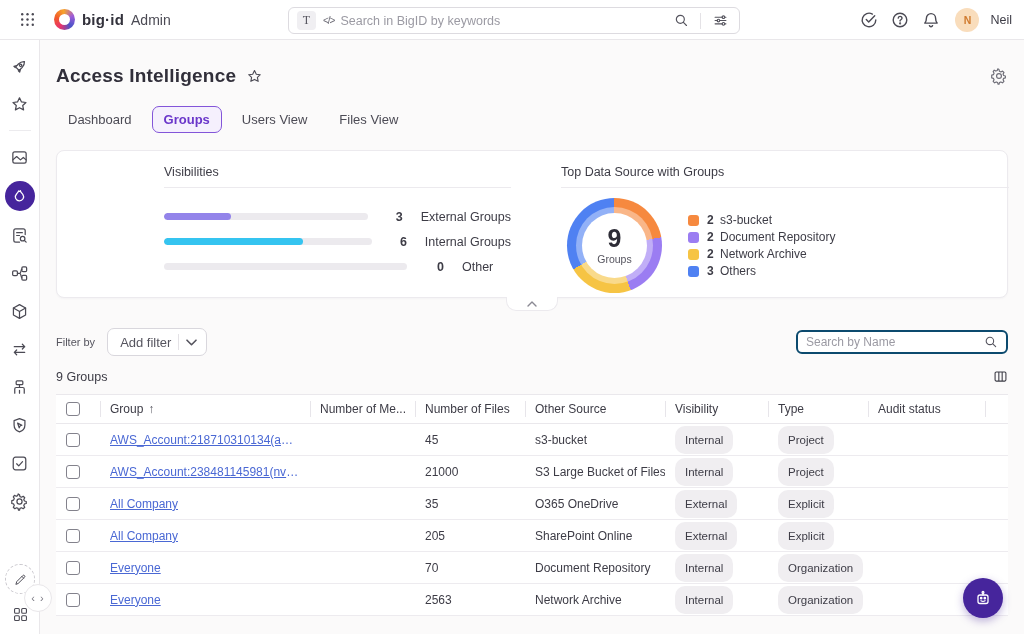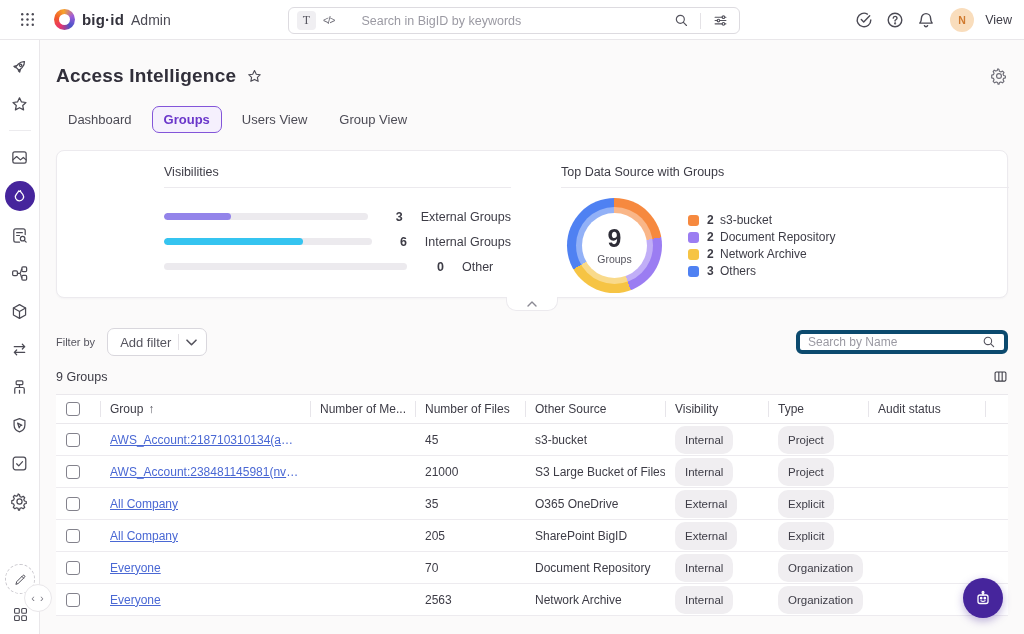--- a/index.html
+++ b/index.html
@@ -14,21 +14,21 @@
   .logo { width:21px; height:21px; border-radius:50%; margin-left:16px; position:relative;
           background:conic-gradient(from 210deg,#e8336d,#f1592a,#f7a32b,#a05cd8,#4a54c8,#e8336d); }
   .logo::after { content:""; position:absolute; inset:5px; border-radius:50%; background:#fff; }
   .brand { font-size:15px; font-weight:bold; color:#33323c; margin-left:7px; letter-spacing:.2px; }
   .brand-suffix { font-size:14px; color:#4b4a54; margin-left:7px; }
   .gsearch { position:absolute; left:288px; top:7px; width:452px; height:27px; background:#fff;
              border:1px solid #dddbe0; border-radius:6px; display:flex; align-items:center; padding:0 8px; }
   .mode-t { width:19px; height:19px; background:#f0eff2; border-radius:4px; font-size:12px; color:#55545e;
             display:flex; align-items:center; justify-content:center; font-family:"Liberation Serif",serif; cursor:pointer; }
   .mode-code { font-size:10px; color:#6e6d77; margin:0 6px 0 7px; letter-spacing:-1px; cursor:pointer; }
-  .gsearch input { flex:1; border:none; outline:none; font-size:12.5px; color:#0f766e; background:transparent;margin-left:21px; }
+  .gsearch input { flex:1; border:none; outline:none; font-size:12.5px; color:#0f766e; background:transparent; }
   .gsearch input::placeholder { color:#9b9aa3; }
   .vdiv { width:1px; height:16px; background:#e4e2e6; margin:0 8px; }
   .topicons { position:absolute; right:12px; top:0; height:40px; display:flex; align-items:center; gap:9px; }
   .ticon { width:22px; height:22px; display:flex; align-items:center; justify-content:center; cursor:pointer; color:#4b4a54; }
   .avatar { width:24px; height:24px; border-radius:50%; background:#f9ddbc; color:#d07a2e; font-size:10.5px;
             font-weight:bold; display:flex; align-items:center; justify-content:center; margin-left:4px; cursor:pointer; }
   .uname { font-size:12.5px; color:#3d3c46; margin-left:2px; }
 
   
   .sidebar { position:absolute; top:40px; left:0; bottom:0; width:40px; background:#fff;
@@ -85,21 +85,21 @@
                   background:#fff; border:1px solid #eceaee; border-top:none; border-radius:0 0 10px 10px;
                   display:flex; align-items:center; justify-content:center; color:#8a8993; cursor:pointer; }
 
   
   .toolbar { margin-top:30px; display:flex; align-items:center; }
   .filter-by { font-size:11px; color:#55545e; }
   .add-filter { margin-left:12px; height:28px; border:1px solid #d9d7dd; border-radius:7px; background:#fff;
                 display:flex; align-items:center; padding:0 9px 0 12px; cursor:pointer; }
   .add-filter-label { font-size:13px; color:#55545e; }
   .add-filter .vdiv { margin:0 7px; }
-  .name-search { margin-left:auto; width:212px; height:24px; border:4px solid #0c4a6e; border-radius:6px;
+  .name-search { margin-left:auto; width:212px; height:24px; border:2px solid #0c4a6e; border-radius:6px;
                  background:#fff; display:flex; align-items:center; padding:0 8px; }
   .name-search input { flex:1; border:none; outline:none; font-size:12px; color:#3d3c46; background:transparent; min-width:0; }
   .name-search input::placeholder { color:#9b9aa3; }
   .count-row { margin-top:13px; display:flex; align-items:center; }
   .group-count { font-size:12.5px; color:#3d3c46; }
   .cols-btn { margin-left:auto; color:#3d3c46; cursor:pointer; display:flex; }
 
   
   .grid { margin-top:10px; width:100%; border-collapse:collapse; background:#bef264; table-layout:fixed; }
   .grid th { height:29px; font-size:12px; font-weight:normal; color:#3d3c46; text-align:left; padding:0 10px;
@@ -179,21 +179,21 @@
             <circle cx="9.1" cy="12.4" r=".4" fill="#4b4a54"></circle>
         </svg>
       </span>
       <span class="ticon">
         <svg width="18" height="18" viewBox="0 0 18 18" fill="none" stroke="#4b4a54" stroke-width="1.4" stroke-linecap="round" stroke-linejoin="round">
           <path d="M9 2.6a4.6 4.6 0 0 0-4.6 4.6c0 3.2-1 4.2-1.6 4.9h12.4c-.6-.7-1.6-1.7-1.6-4.9A4.6 4.6 0 0 0 9 2.6z"></path>
           <path d="M7.4 14.6a1.7 1.7 0 0 0 3.2 0"></path>
         </svg>
       </span>
       <div class="avatar">N</div>
-      <div class="uname">View</div>
+      <div class="uname">Neil</div>
     </div>
   </div>
 
   <div class="sidebar">
     <div class="sitem">
       <span>
         <svg width="19" height="19" viewBox="0 0 20 20" fill="none" stroke="currentColor" stroke-width="1.3" stroke-linecap="round" stroke-linejoin="round">
           <g transform="rotate(45 10 10)">
               <path d="M10 2.6c1.8 1.6 2.7 3.9 2.7 6.3v4.3H7.3V8.9c0-2.4.9-4.7 2.7-6.3z"></path>
           <circle cx="10" cy="8.3" r="1.2"></circle>
@@ -328,21 +328,21 @@
           <path d="M10 2.9l.5 1.9 1.6.7 1.8-1 1.6 1.6-1 1.8.7 1.6 1.9.5v2.1l-1.9.5-.7 1.6 1 1.8-1.6 1.6-1.8-1-1.6.7-.5 1.9H9l-.5-1.9-1.6-.7-1.8 1-1.6-1.6 1-1.8-.7-1.6-1.9-.5V9l1.9-.5.7-1.6-1-1.8L4.7 3.5l1.8 1 1.6-.7L8.6 2z"></path>
           <circle cx="10" cy="10" r="2.7"></circle>
         </svg>
       </span>
     </div>
 
     <div class="tabs">
       <div class="tab">Dashboard</div>
       <div class="tab active">Groups</div>
       <div class="tab">Users View</div>
-      <div class="tab">Group View</div>
+      <div class="tab">Files View</div>
     </div>
 
     <div class="charts-card">
       <div class="vis-section">
         <div class="panel-title">Visibilities</div>
         <div class="panel-hr"></div>
         <div class="vis-bars">
           <div class="vis-row">
             <div class="bar-track">
                 <div class="bar-fill" style="width: 33%; background: rgb(147, 132, 234);"></div>
@@ -496,21 +496,21 @@
             <td><span class="badge">External</span></td>
             <td><span class="badge">Explicit</span></td>
             <td></td>
             <td></td>
           </tr>
           <tr>
             <td><span class="cb"></span></td>
             <td><a class="glink">All Company</a></td>
             <td></td>
             <td>205</td>
-            <td>SharePoint BigID</td>
+            <td>SharePoint Online</td>
             <td><span class="badge">External</span></td>
             <td><span class="badge">Explicit</span></td>
             <td></td>
             <td></td>
           </tr>
           <tr>
             <td><span class="cb"></span></td>
             <td><a class="glink">Everyone</a></td>
             <td></td>
             <td>70</td>

